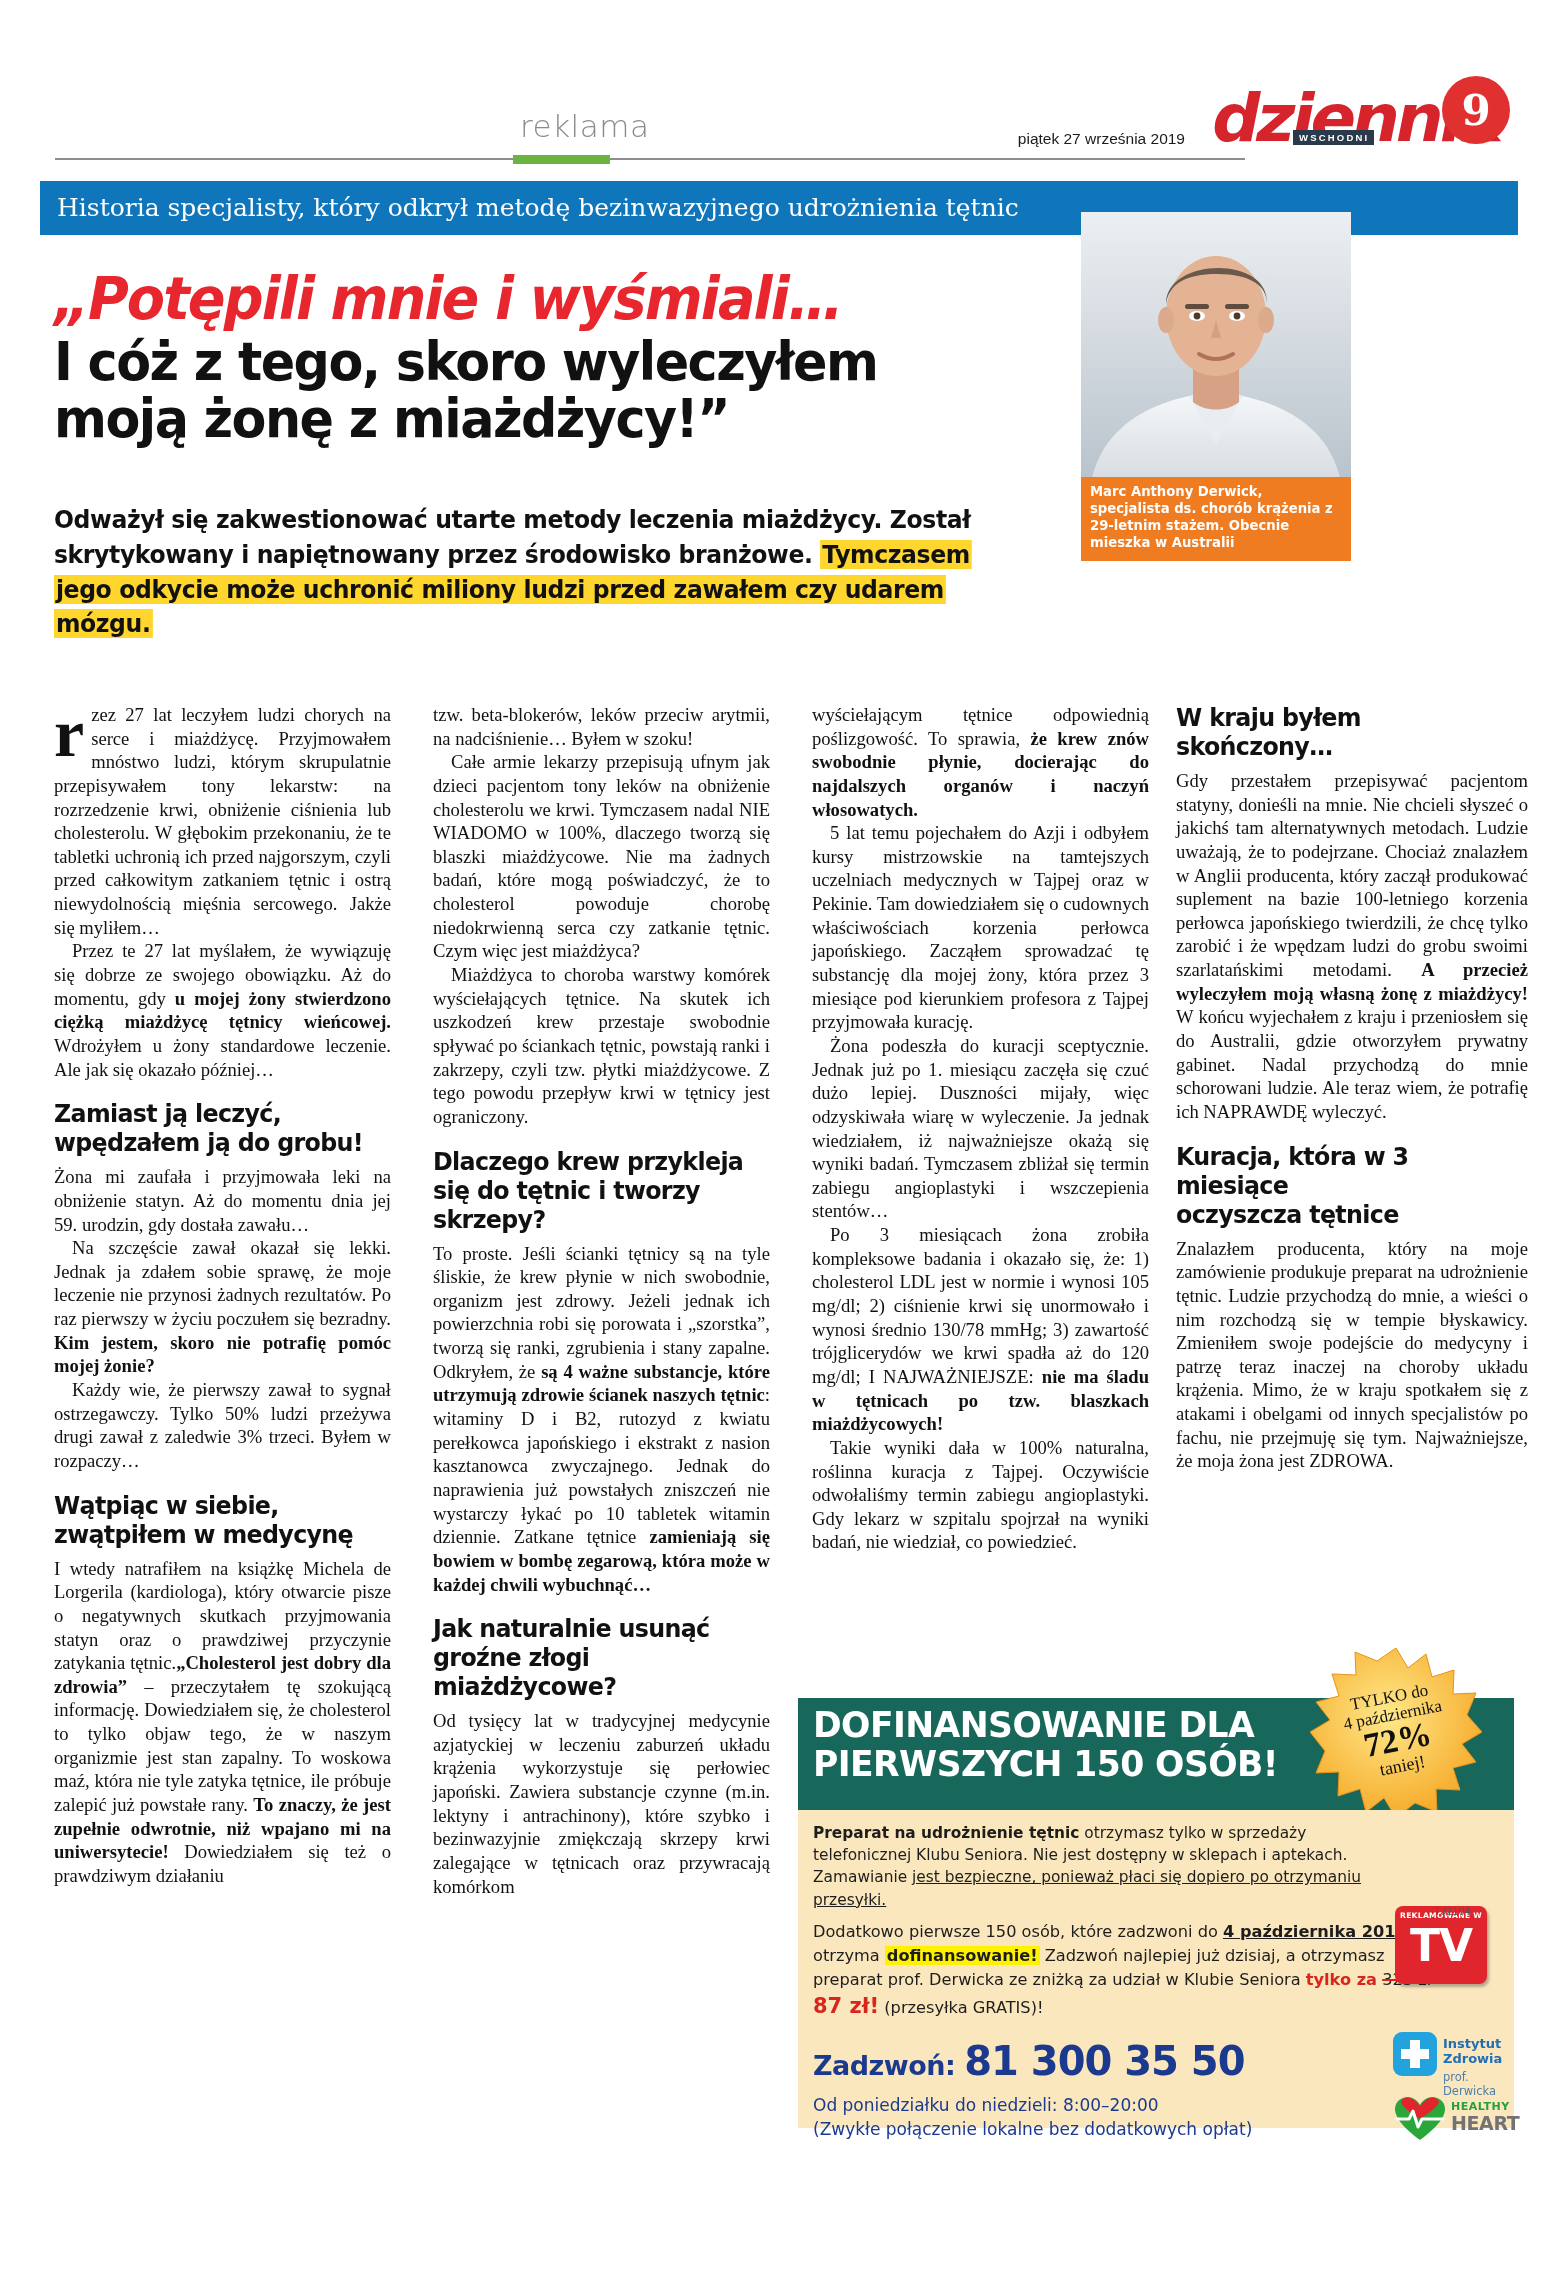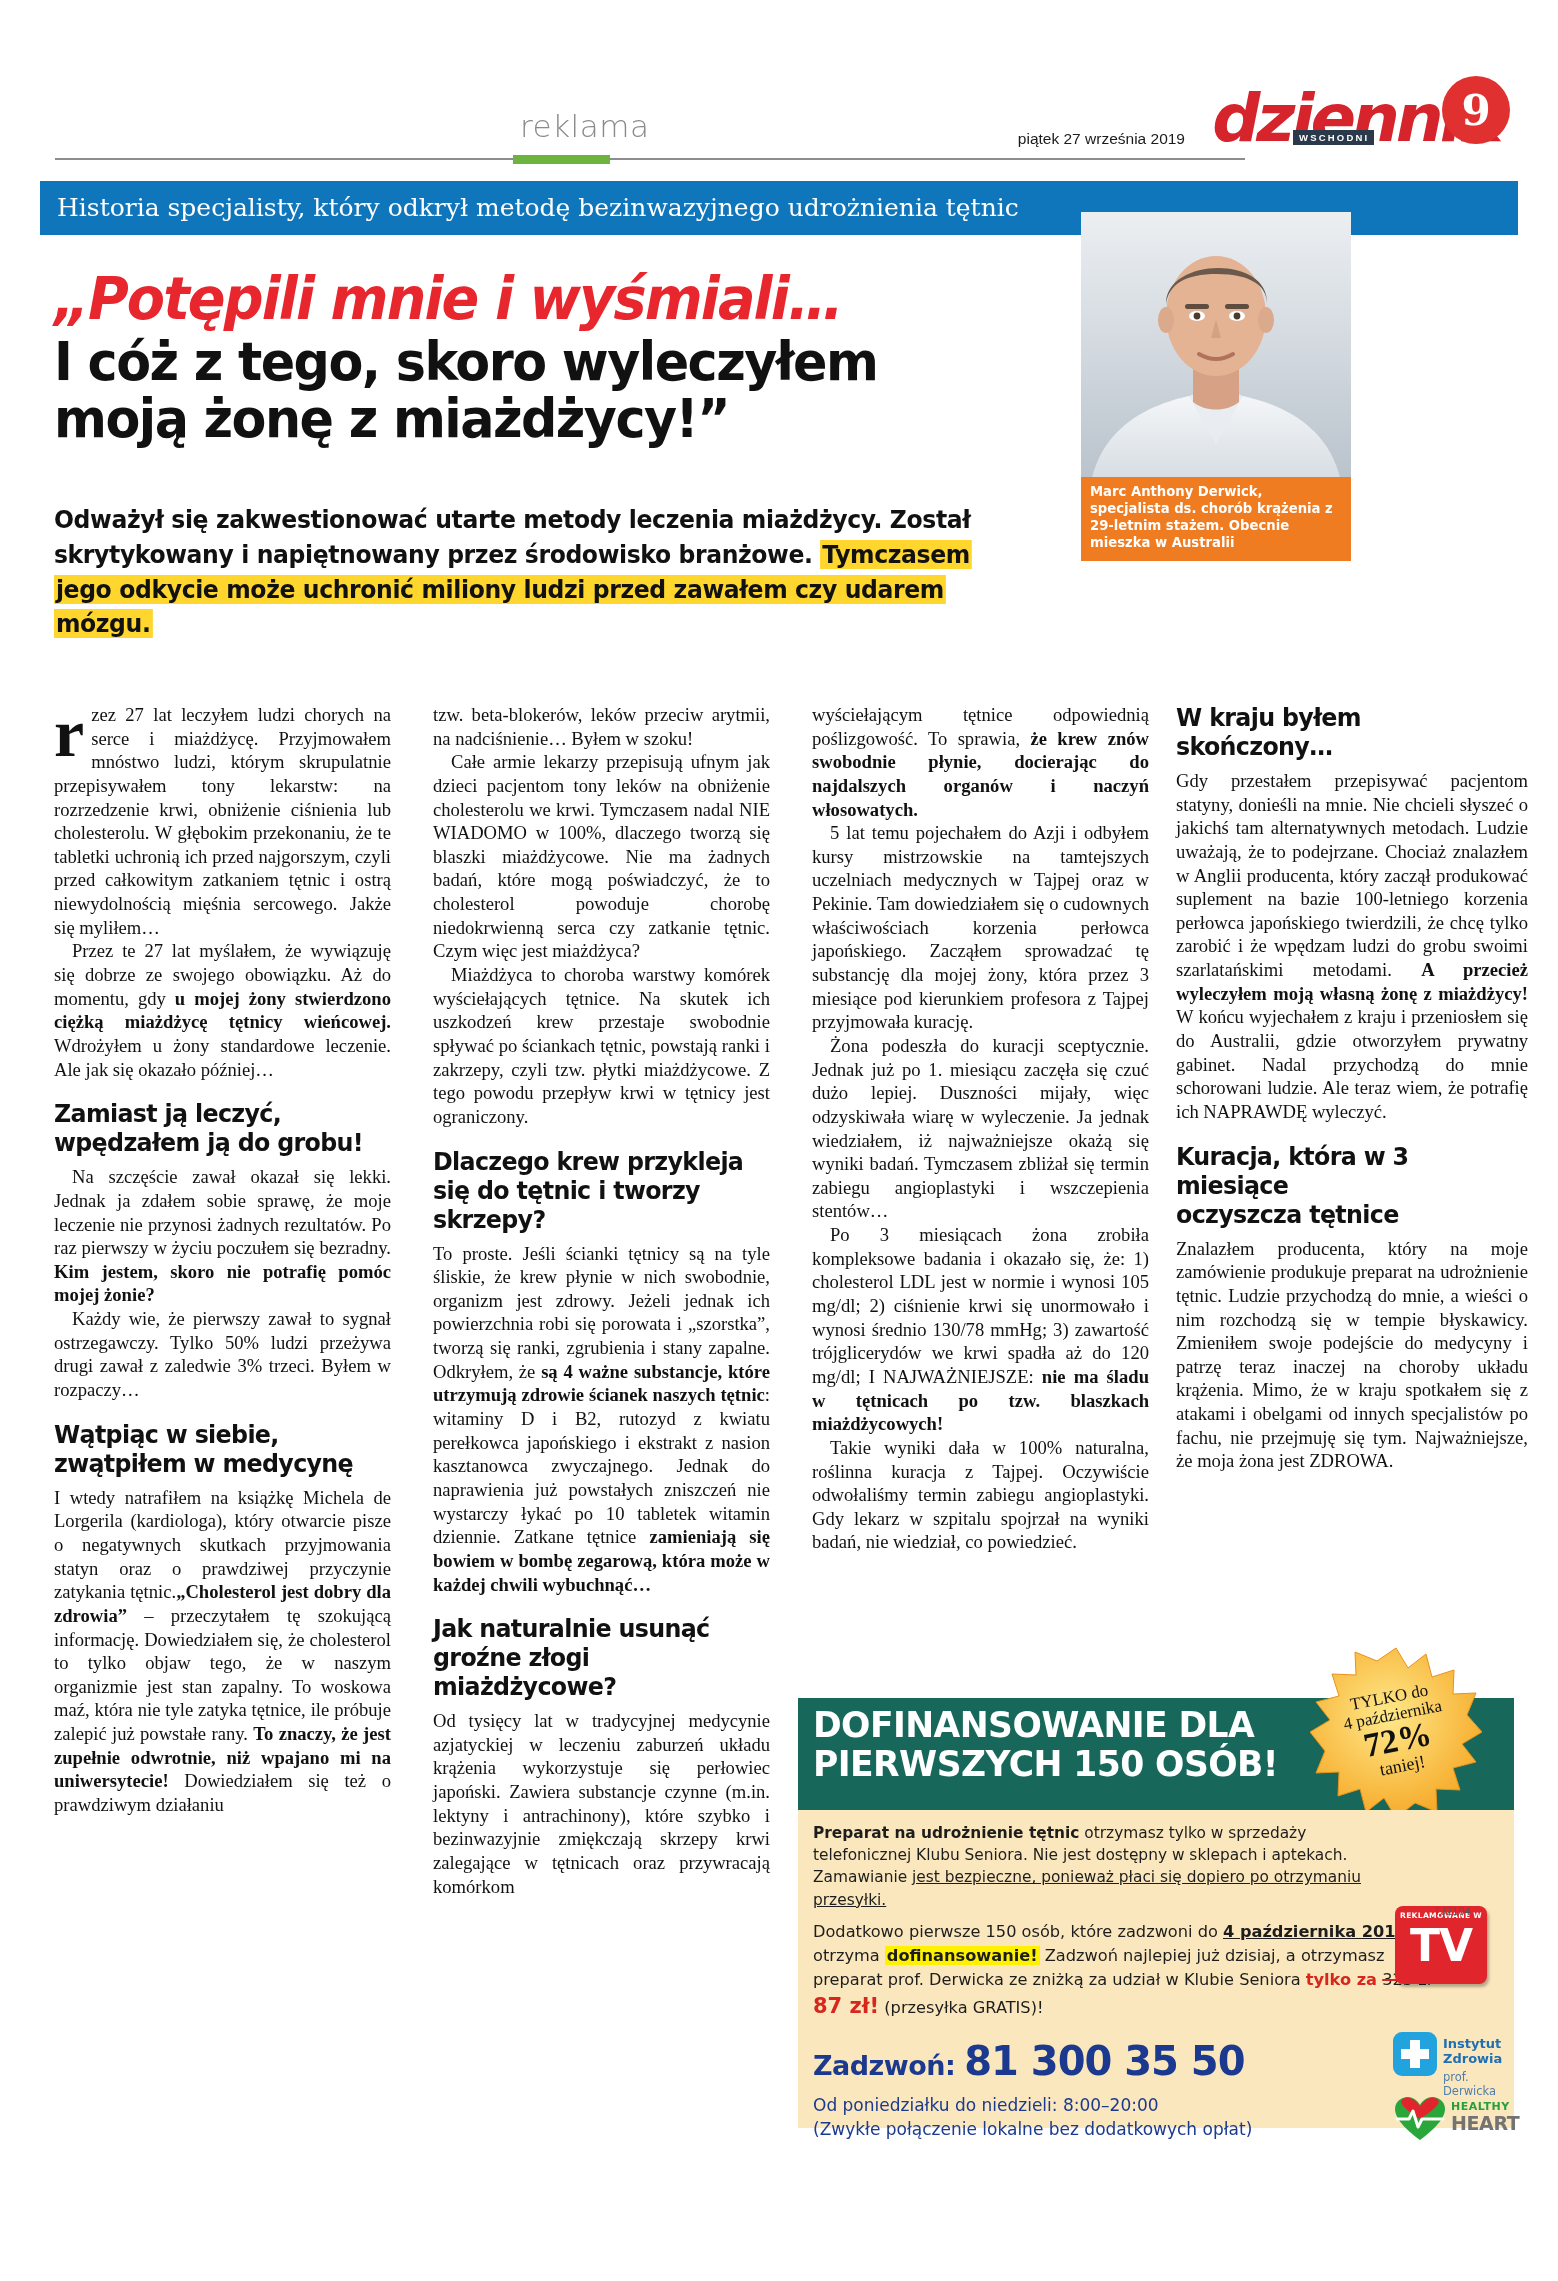--- a/index.html
+++ b/index.html
@@ -199,20 +199,21 @@
 
     <div class="cols">
 
       <div class="col c1 body">
         <p class="dropcap noind">rzez 27 lat leczyłem ludzi chorych na serce i miażdżycę. Przyjmowałem mnóstwo ludzi, którym skrupulatnie przepisywałem tony lekarstw: na rozrzedzenie krwi, obniżenie ciśnienia lub cholesterolu. W głębokim przekonaniu, że te tabletki uchronią ich przed najgorszym, czyli przed całkowitym zatkaniem tętnic i ostrą niewydolnością mięśnia sercowego. Jakże się myliłem…</p>
         <p><span>Przez te 27 lat myślałem, że wywiązuję się dobrze ze swojego obowiązku. Aż do momentu, gdy </span><b class="bd">u mojej żony stwierdzono ciężką miażdżycę tętnicy wieńcowej.</b><span> Wdrożyłem u żony standardowe leczenie. Ale jak się okazało później…</span></p>
         <div class="sub">
           <div>Zamiast ją leczyć,</div>
           <div>wpędzałem ją do grobu!</div>
         </div>
+        <p class="noind">Żona mi zaufała i przyjmowała leki na obniżenie statyn. Aż do momentu dnia jej 59. urodzin, gdy dostała zawału…</p>
         <p><span>Na szczęście zawał okazał się lekki. Jednak ja zdałem sobie sprawę, że moje leczenie nie przynosi żadnych rezultatów. Po raz pierwszy w życiu poczułem się bezradny.</span> <b class="bd">Kim jestem, skoro nie potrafię pomóc mojej żonie?</b></p>
         <p>Każdy wie, że pierwszy zawał to sygnał ostrzegawczy. Tylko 50% ludzi przeżywa drugi zawał z zaledwie 3% trzeci. Byłem w rozpaczy…</p>
         <div class="sub">
           <div>Wątpiąc w siebie,</div>
           <div>zwątpiłem w medycynę</div>
         </div>
         <p class="noind"><span>I wtedy natrafiłem na książkę Michela de Lorgerila (kardiologa), który otwarcie pisze o negatywnych skutkach przyjmowania statyn oraz o prawdziwej przyczynie zatykania tętnic.</span><b class="bd">„Cholesterol jest dobry dla zdrowia”</b><span> – przeczytałem tę szokującą informację. Dowiedziałem się, że cholesterol to tylko objaw tego, że w naszym organizmie jest stan zapalny. To woskowa maź, która nie tyle zatyka tętnice, ile próbuje zalepić już powstałe rany. </span><b class="bd">To znaczy, że jest zupełnie odwrotnie, niż wpajano mi na uniwersytecie!</b><span> Dowiedziałem się też o prawdziwym działaniu</span></p>
       </div>
 
       <div class="col c2 body">

